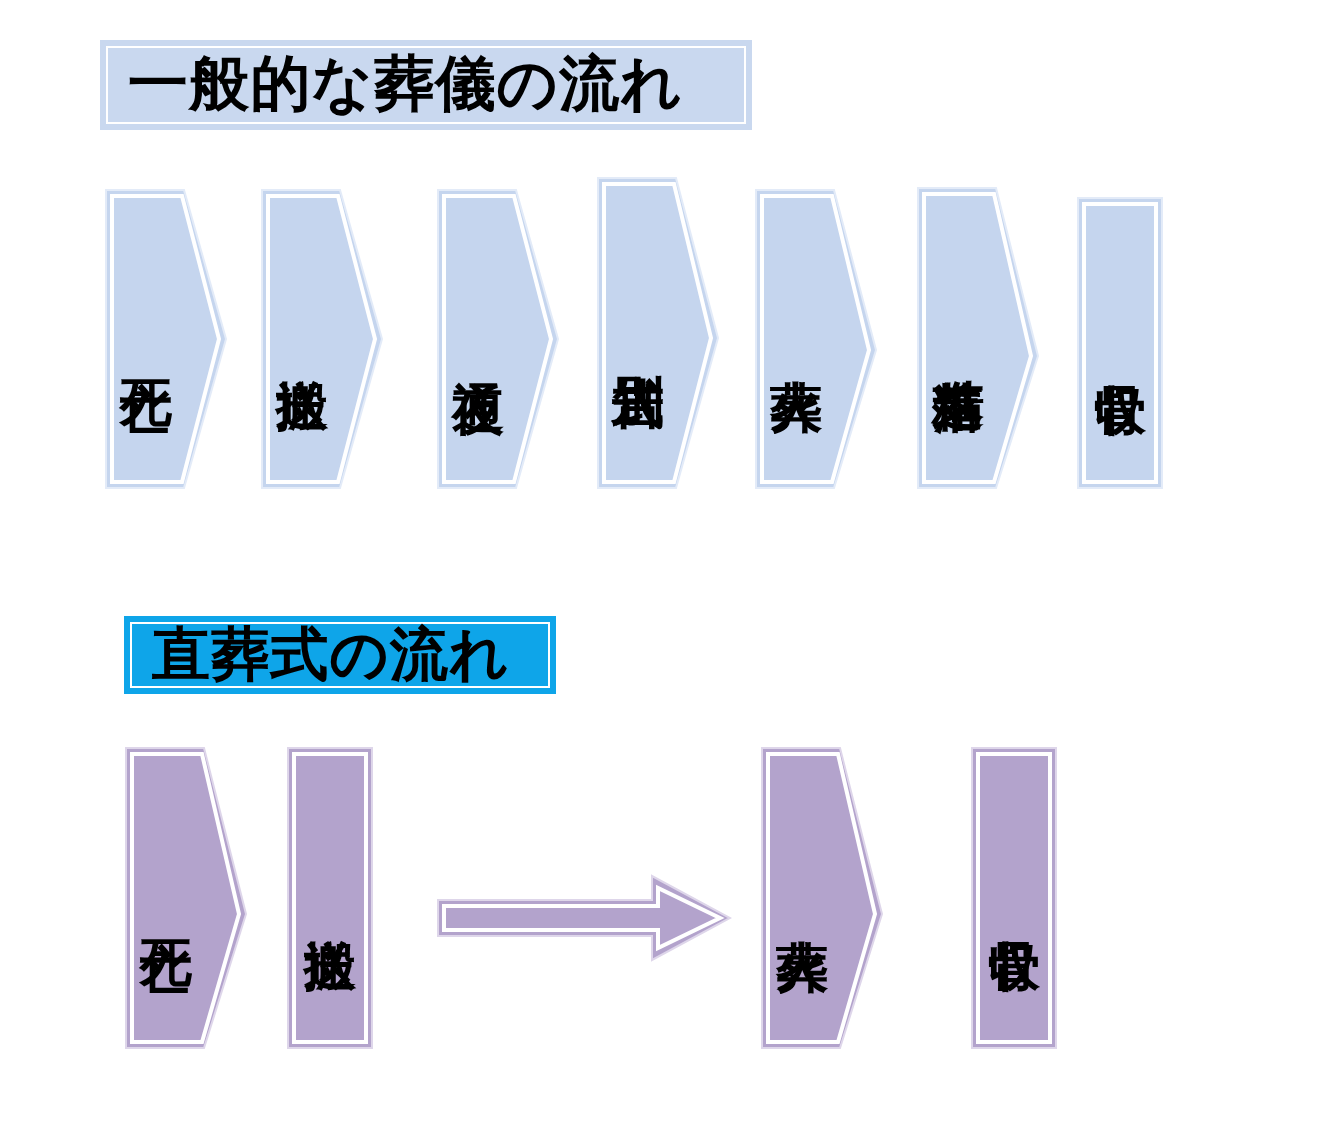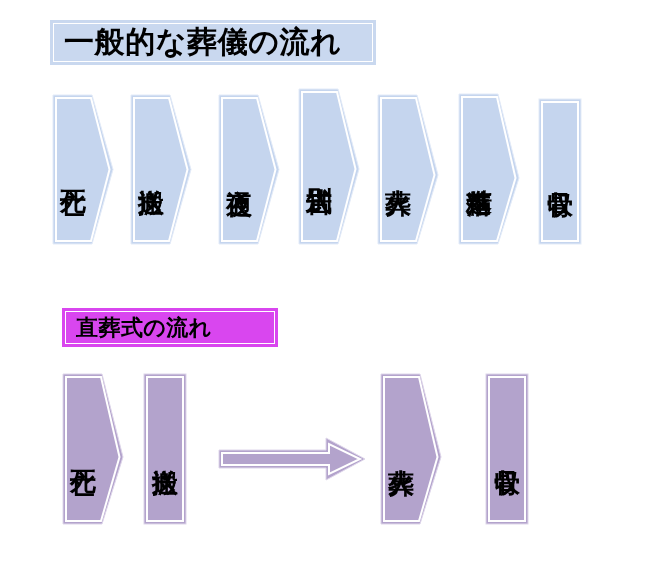--- a/index.html
+++ b/index.html
@@ -54,22 +54,22 @@
     width: 326px;
     height: 45px;
     background: #c9d8ef;
     font-size: 30px;
   }
   #header-direct {
     left: 62px;
     top: 308px;
     width: 216px;
     height: 39px;
-    background: #d946ef;
-    font-size: 22px;
+    background: #0ea5e9;
+    font-size: 29px;
   }
 
   
   .step {
     position: absolute;
     box-sizing: border-box;
   }
   .step .shape {
     position: absolute;
     inset: 0;

